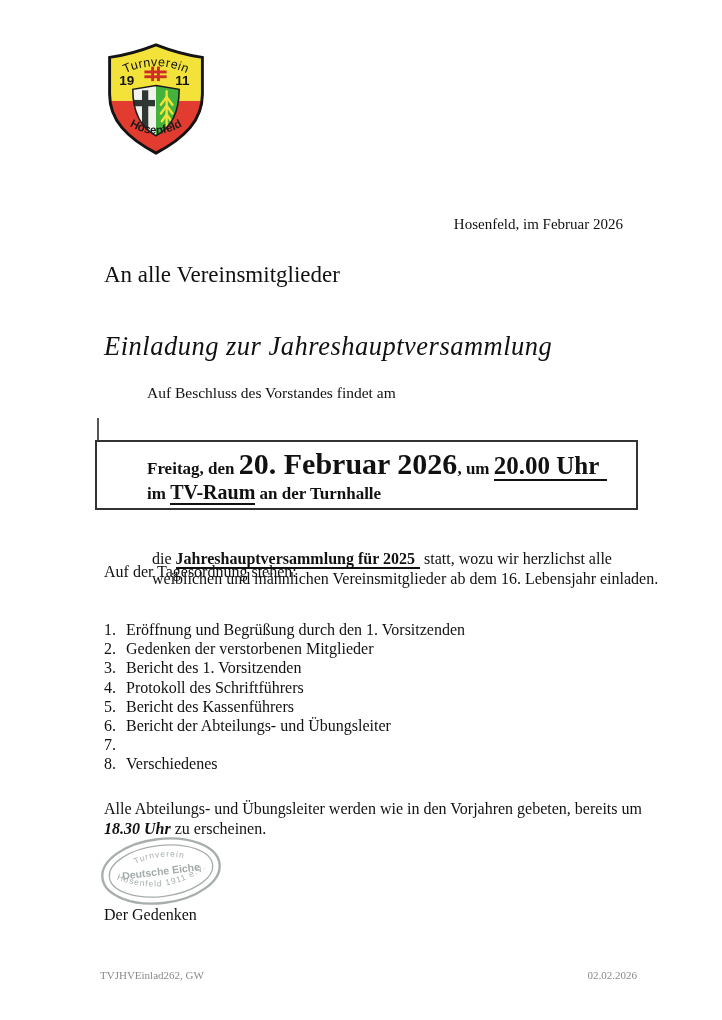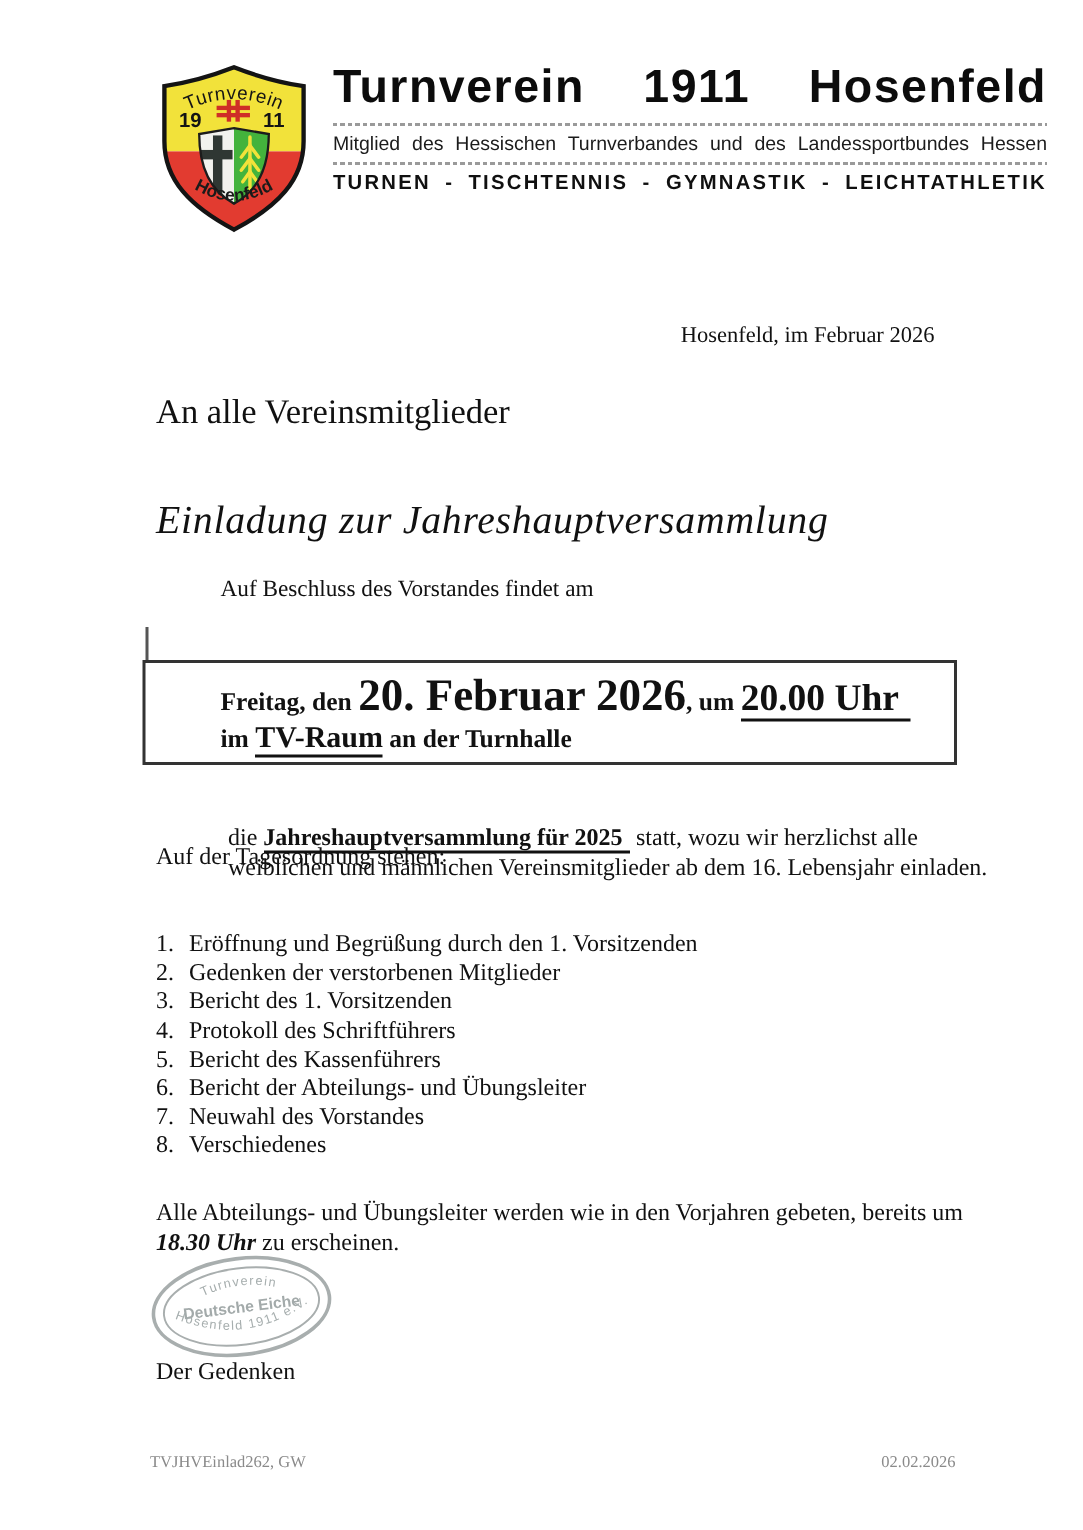--- a/index.html
+++ b/index.html
@@ -122,27 +122,20 @@
     <text font-family="Liberation Sans, sans-serif" font-size="13" fill="#141414" letter-spacing="0.5">
       <textPath href="#arcTopLogo" startOffset="50%" text-anchor="middle">Turnverein</textPath>
     </text>
     <text x="22" y="45" font-family="Liberation Sans, sans-serif" font-weight="bold" font-size="14" fill="#141414">19</text>
     <text x="80" y="45" font-family="Liberation Sans, sans-serif" font-weight="bold" font-size="14" fill="#141414">11</text>
     <text font-family="Liberation Sans, sans-serif" font-size="12" font-weight="bold" fill="#1a1a1a">
       <textPath href="#arcBotLogo" startOffset="50%" text-anchor="middle">Hosenfeld</textPath>
     </text>
   </svg>
 
-  <div class="head-text">
-    <div class="masthead-title">Turnverein 1911 Hosenfeld</div>
-    <div class="dotted-rule"></div>
-    <div class="masthead-subtitle">Mitglied des Hessischen Turnverbandes und des Landessportbundes Hessen</div>
-    <div class="dotted-rule"></div>
-    <div class="masthead-sports">TURNEN - TISCHTENNIS - GYMNASTIK - LEICHTATHLETIK</div>
-  </div>
 
   <div class="dateline">Hosenfeld, im Februar 2026</div>
 
   <div class="salutation">An alle Vereinsmitglieder</div>
 
   <div class="headline">Einladung zur Jahreshauptversammlung</div>
 
   <div class="intro">Auf Beschluss des Vorstandes findet am</div>
 
   <div class="box-tick"></div>
@@ -180,21 +173,20 @@
     <div class="agenda-row">
       <span class="agenda-num">5.</span>
       <span>Bericht des Kassenführers</span>
     </div>
     <div class="agenda-row">
       <span class="agenda-num">6.</span>
       <span>Bericht der Abteilungs- und Übungsleiter</span>
     </div>
     <div class="agenda-row">
       <span class="agenda-num">7.</span>
-      <span>Neuwahl des Vorstandes</span>
     </div>
     <div class="agenda-row">
       <span class="agenda-num">8.</span>
       <span>Verschiedenes</span>
     </div>
   </div>
 
   <p class="closing"><span>Alle Abteilungs- und Übungsleiter werden wie in den Vorjahren gebeten, bereits um </span><span class="closing-time">18.30 Uhr</span><span> zu erscheinen.</span></p>
 
   <svg class="stamp" viewBox="0 0 124 70" xmlns="http://www.w3.org/2000/svg">

